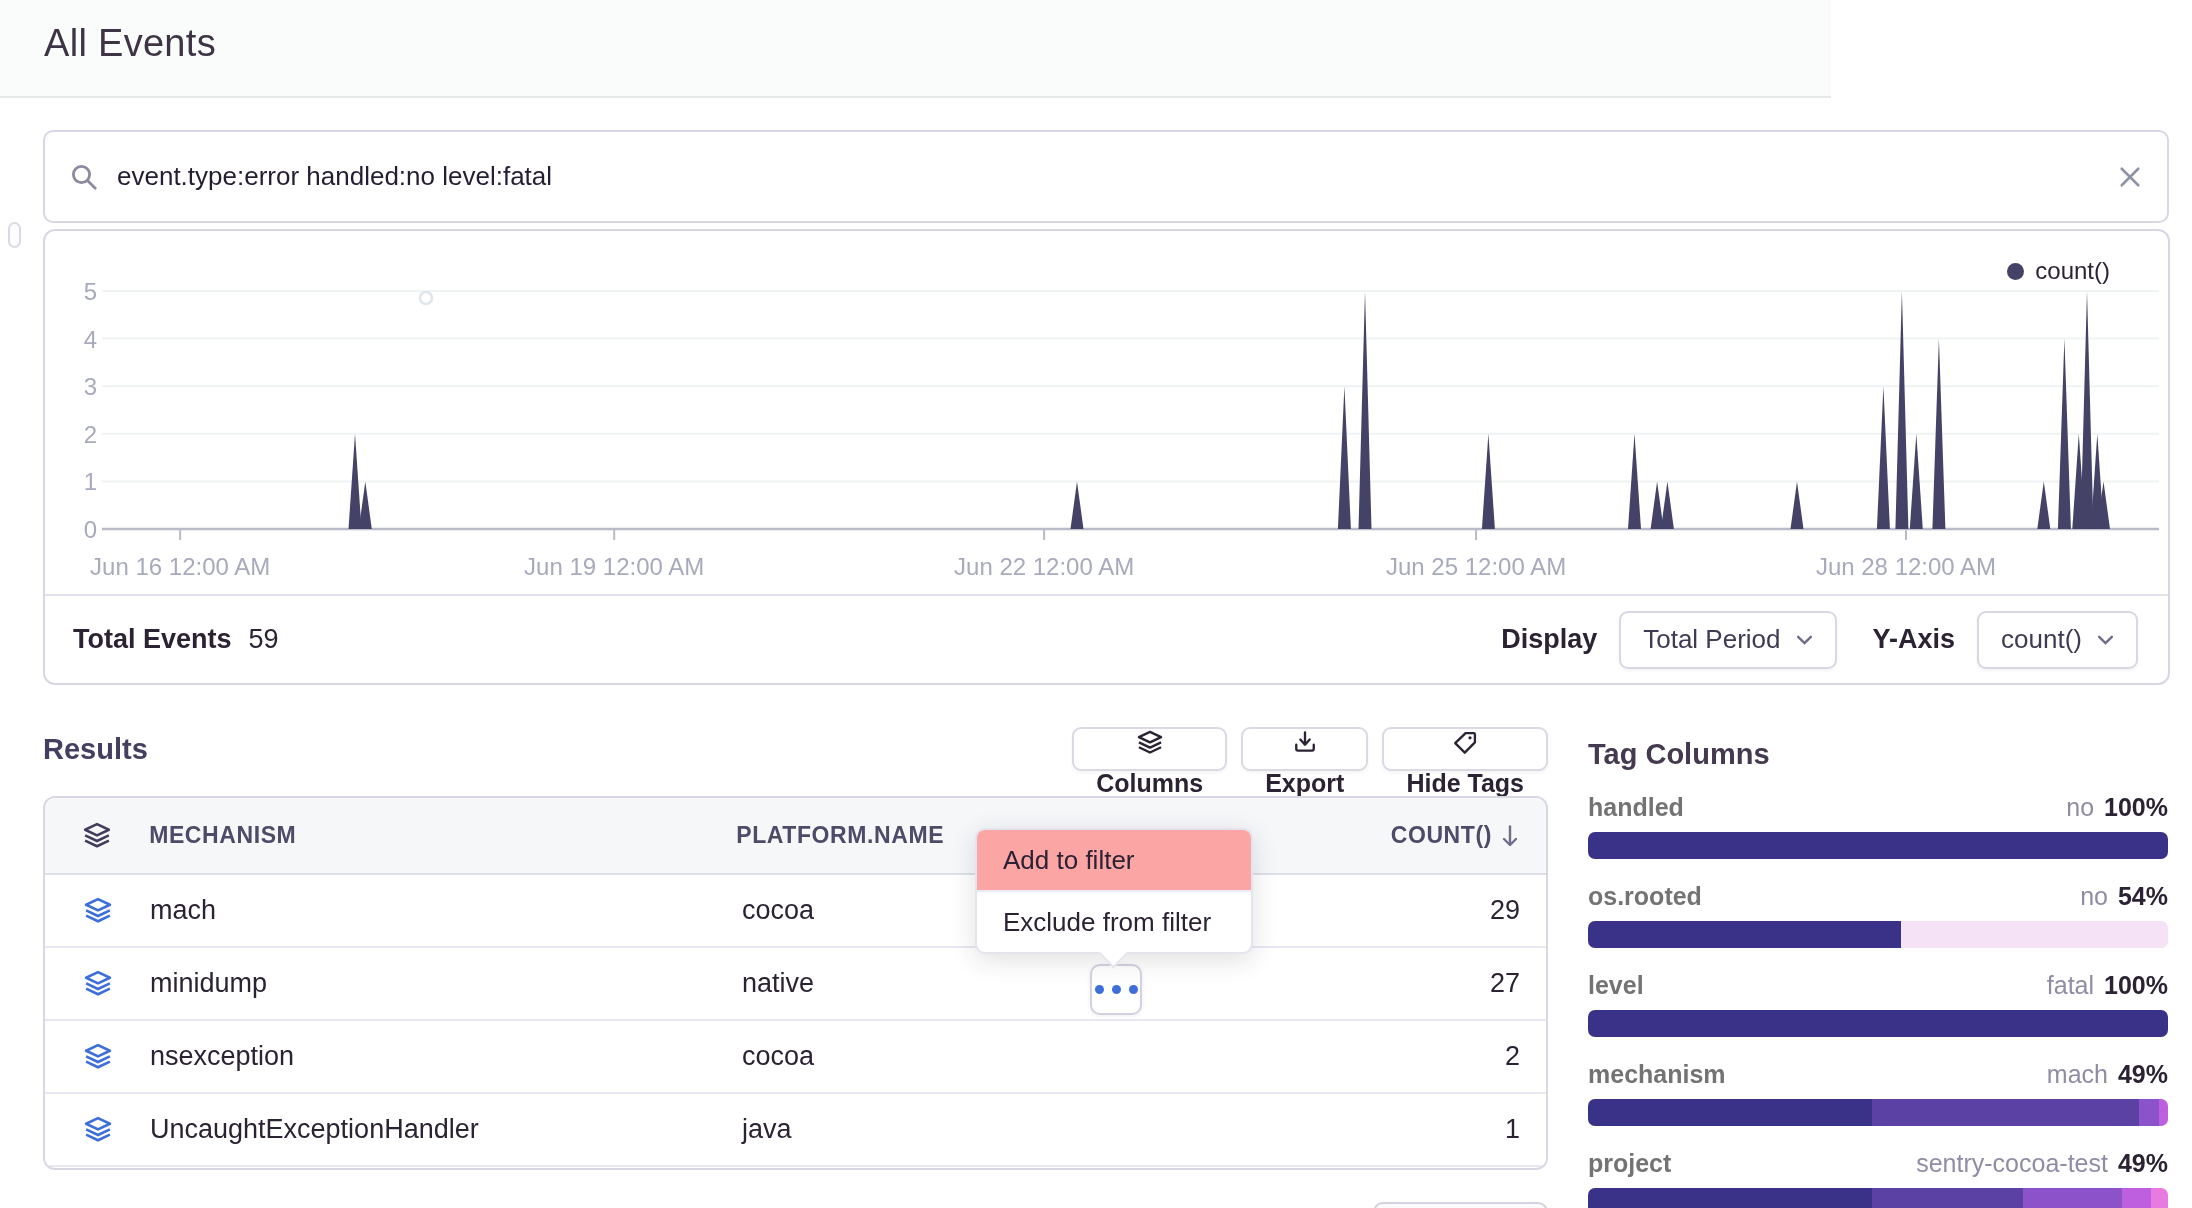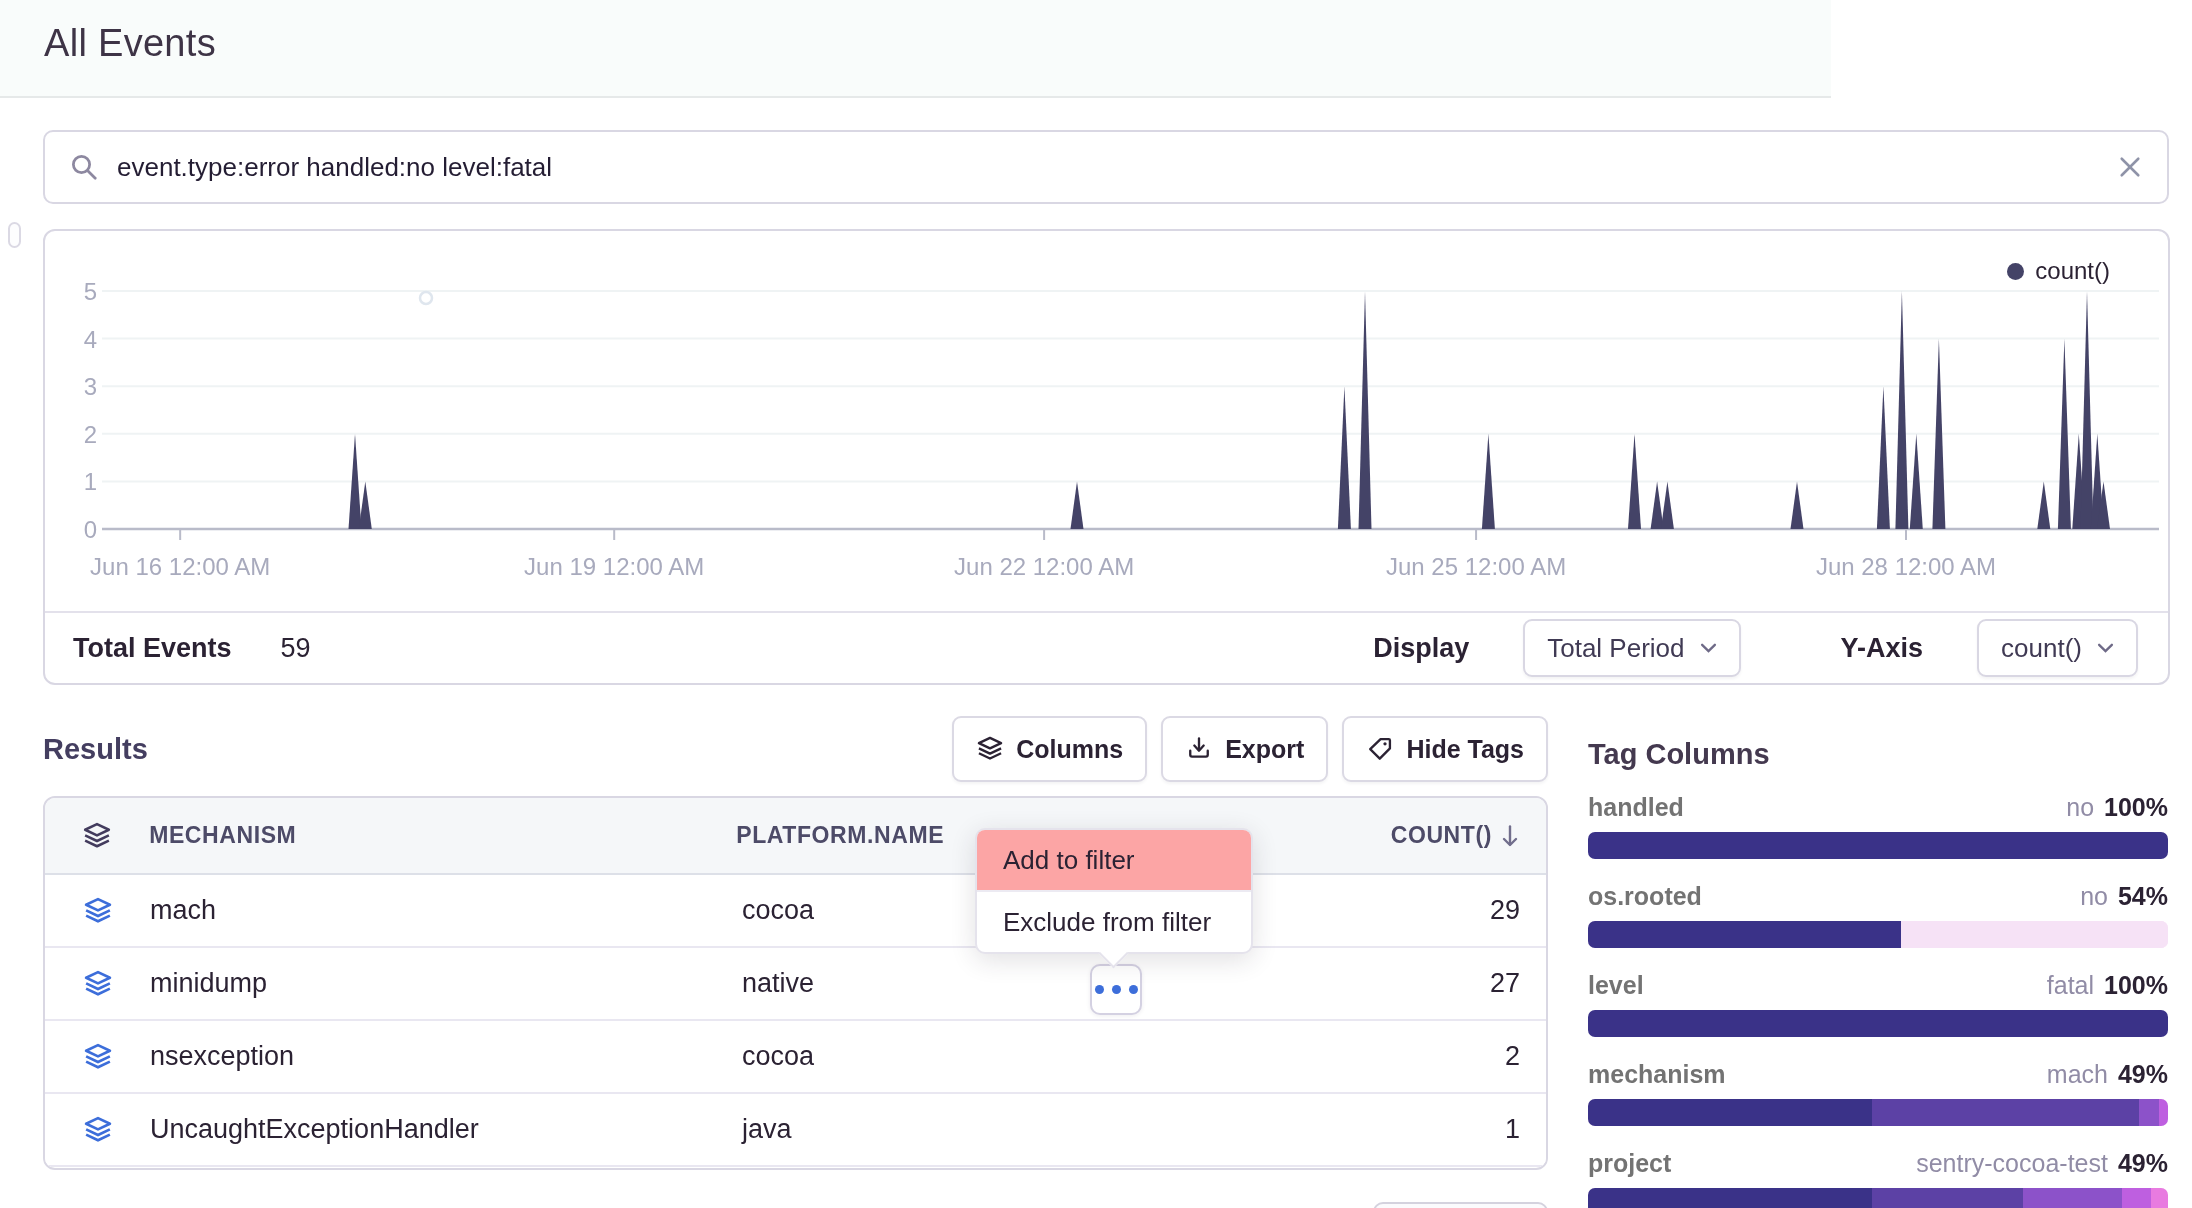--- a/index.html
+++ b/index.html
@@ -3,40 +3,40 @@
 <meta charset="utf-8">
 <style>
   html,body{margin:0;padding:0;}
   body{width:2192px;height:1208px;position:relative;overflow:hidden;background:#ffffff;
        font-family:"Liberation Sans",sans-serif;color:#2b2233;}
   svg{display:block}
   
   .topbar{position:absolute;left:0;top:0;width:1831px;height:98px;background:#f9fcfb;border-bottom:2px solid #e6e9e9;box-sizing:border-box;}
   .page-title{position:absolute;left:44px;top:22px;font-size:38px;font-weight:500;color:#3e3446;letter-spacing:.3px;}
   
-  .searchbar{position:absolute;left:43px;top:130px;width:2126px;height:74px;border:2px solid #d9d7e3;border-radius:10px;background:#fff;box-sizing:border-box;display:flex;align-items:center;padding:0 24px;}
+  .searchbar{position:absolute;left:43px;top:130px;width:2126px;height:93px;border:2px solid #d9d7e3;border-radius:10px;background:#fff;box-sizing:border-box;display:flex;align-items:center;padding:0 24px;}
   .search-input{flex:1;border:none;outline:none;font-family:inherit;font-size:26px;color:#241d33;margin-left:16px;background:transparent;}
   .pill-artifact{position:absolute;left:8px;top:222px;width:13px;height:26px;border:2px solid #dbd9e4;border-radius:8px;background:#fdfdfe;box-sizing:border-box;}
   
   .chart-card{position:absolute;left:43px;top:229px;width:2127px;height:456px;border:2px solid #d9d7e3;border-radius:12px;background:#fff;box-sizing:border-box;}
   .legend{position:absolute;right:58px;top:26px;display:flex;align-items:center;gap:11px;font-size:24px;color:#2b2233;}
   .legend-dot{width:17px;height:17px;border-radius:50%;background:#444367;}
   #chart-svg{position:absolute;left:0;top:0;width:2123px;height:360px;}
-  .chart-footer{position:absolute;left:0;right:0;bottom:0;height:72px;border-top:2px solid #e3e1eb;display:flex;align-items:center;padding:0 28px;box-sizing:border-box;gap:32px;}
+  .chart-footer{position:absolute;left:0;right:0;bottom:0;height:89px;border-top:2px solid #e3e1eb;display:flex;align-items:center;padding:0 28px;box-sizing:border-box;}
   .total-label{font-size:27px;font-weight:bold;color:#2b2233;}
   .total-value{font-size:27px;margin-left:17px;color:#2b2233;}
   .footer-spacer{flex:1;}
   .ctrl-label{font-size:27px;font-weight:bold;margin-right:22px;}
   .dropdown{height:58px;border:2px solid #d9d7e3;border-radius:9px;background:#fff;display:flex;align-items:center;gap:15px;padding:0 22px;font-size:26px;color:#403a54;box-shadow:0 2px 3px rgba(40,30,60,.05);box-sizing:border-box;cursor:pointer;}
   .dd-gap{width:36px;}
   
   .results-row{position:absolute;left:43px;top:712px;width:1505px;height:74px;display:flex;align-items:center;}
   .results-heading{font-size:29px;font-weight:bold;color:#443e60;}
   .toolbar{margin-left:auto;display:flex;gap:14px;}
-  .btn{height:66px;border:2px solid #dbd9e4;border-radius:9px;background:#fff;display:flex;align-items:center;gap:12px;padding:0 22px;font-size:25px;font-weight:bold;color:#2b2233;box-shadow:0 2px 3px rgba(40,30,60,.05);box-sizing:border-box;cursor:pointer;}
+  .btn{height:44px;border:2px solid #dbd9e4;border-radius:9px;background:#fff;display:flex;align-items:center;gap:12px;padding:0 22px;font-size:25px;font-weight:bold;color:#2b2233;box-shadow:0 2px 3px rgba(40,30,60,.05);box-sizing:border-box;cursor:pointer;flex-direction:column;}
   
   .table-card{position:absolute;left:43px;top:796px;width:1505px;height:374px;border:2px solid #d9d7e3;border-radius:12px;background:#fff;box-sizing:border-box;overflow:hidden;}
   .thead{height:77px;background:#f5f7f9;border-bottom:2px solid #dde0e8;display:flex;align-items:center;font-size:23px;font-weight:bold;color:#4d4b68;letter-spacing:.6px;box-sizing:border-box;}
   .trow{height:73px;border-bottom:2px solid #e9e7f1;display:flex;align-items:center;font-size:27px;color:#2b2233;box-sizing:border-box;background:#fff;}
   .trow:last-child{border-bottom:none;}
   .c1{width:105px;display:flex;justify-content:center;align-items:center;}
   .c2{width:592px;}
   .c3{width:660px;}
   .c4{flex:1;display:flex;justify-content:flex-end;align-items:center;gap:8px;padding-right:26px;}
   

